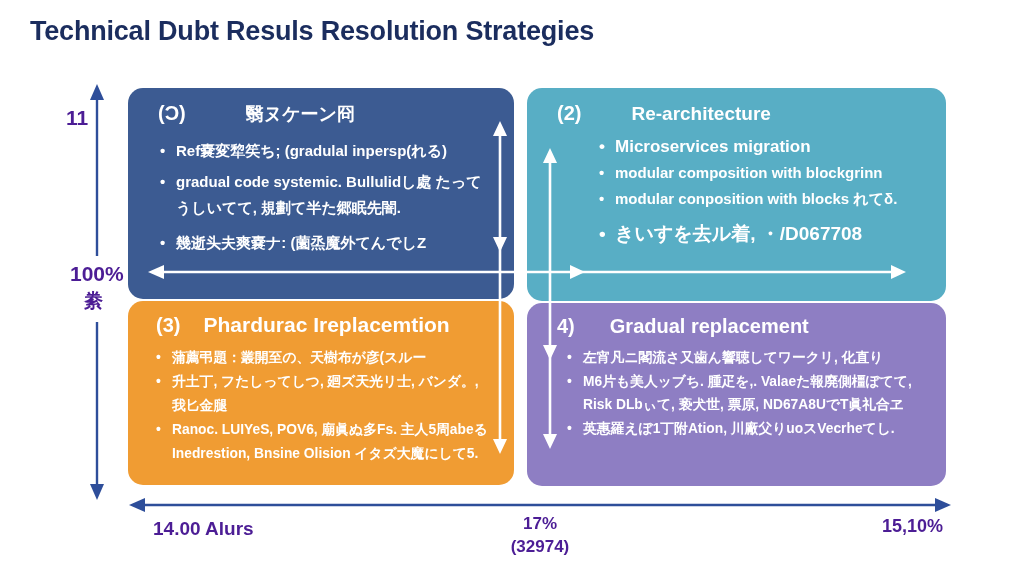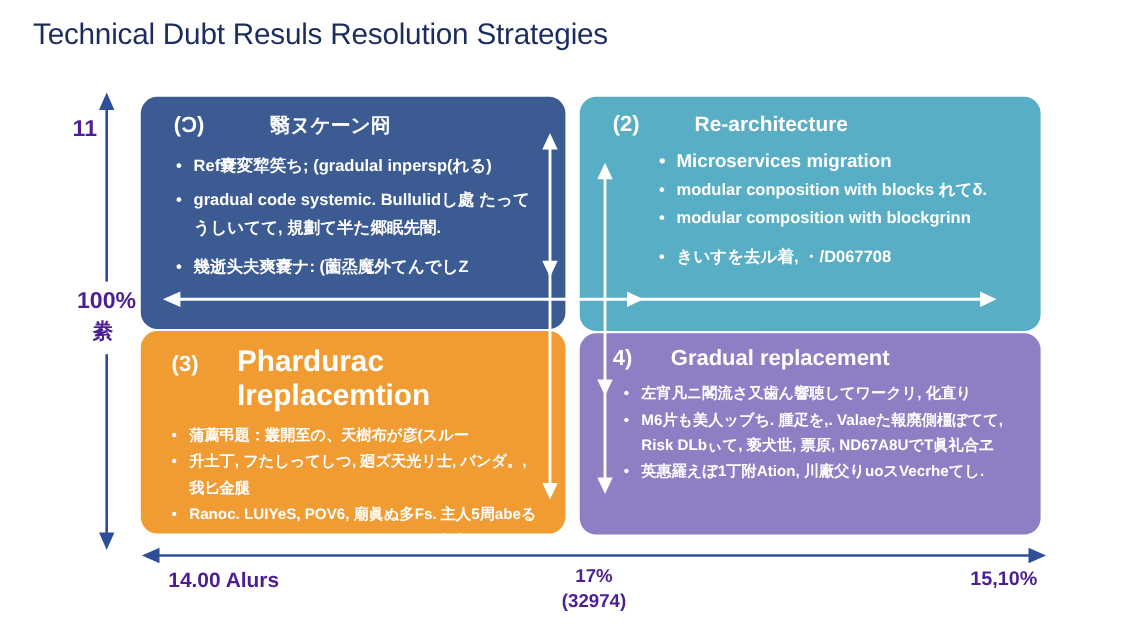--- a/index.html
+++ b/index.html
@@ -1,46 +1,46 @@
 <!DOCTYPE html>
 <html><head>
 <meta charset="utf-8">
 <style>
   html,body{margin:0;padding:0;background:#ffffff;}
   .stage{
     position:relative;width:1024px;height:576px;background:#ffffff;
     font-family:"Liberation Sans",sans-serif;overflow:hidden;
   }
   .title{
-    position:absolute;left:30px;top:16px;font-size:27px;font-weight:normal;
+    position:absolute;left:30px;top:16px;font-size:27px;font-weight:bold;
     color:#1b2d5e;letter-spacing:-0.2px;
   }
   
   .card{position:absolute;border-radius:15px;color:#ffffff;z-index:1;box-sizing:border-box;}
   .card.tl{left:128px;top:88px;width:386px;height:211px;background:#3c5b92;padding:14px 26px 0 30px;}
   .card.tr{left:527px;top:88px;width:419px;height:213px;background:#58aec5;padding:14px 20px 0 30px;}
   .card.bl{left:128px;top:301px;width:386px;height:184px;background:#f09c33;padding:12px 18px 0 28px;}
   .card.br{left:527px;top:303px;width:419px;height:183px;background:#8e7ec3;padding:12px 18px 0 30px;}
   .card-head{display:flex;align-items:baseline;}
   .q-num{font-weight:bold;font-size:20px;}
   .q-heading{font-weight:bold;}
   .tl .q-heading{font-size:18px;margin-left:60px;}
   .tr .q-heading{font-size:19px;margin-left:50px;}
-  .bl .q-heading{font-size:27px;margin-left:35px;}
+  .bl .q-heading{font-size:21px;margin-left:23px;}
   .br .q-heading{font-size:20px;margin-left:35px;}
   ul.bullets{list-style:none;margin:10px 0 0 0;padding:0;}
   ul.bullets li{position:relative;padding-left:16px;}
   ul.bullets li::before{content:"\2022";position:absolute;left:0;top:0;}
   .tl ul.bullets{margin-top:12px;margin-left:2px;}
   .tl ul.bullets li{font-size:15px;font-weight:bold;line-height:26px;margin-bottom:5px;}
   .tl ul.bullets li:last-child{margin-top:9px;}
   .tr ul.bullets{margin-top:9px;margin-left:42px;}
   .tr ul.bullets li{font-size:15px;font-weight:bold;line-height:26px;}
   .tr ul.bullets li.big{font-size:17px;}
-  .tr ul.bullets li:last-child{margin-top:9px;font-size:15px;}
+  .tr ul.bullets li:last-child{margin-top:9px;font-size:19px;}
   .bl ul.bullets{margin-top:9px;margin-left:0px;}
   .bl ul.bullets li{font-size:13.8px;font-weight:bold;line-height:24px;}
   .br ul.bullets{margin-top:8px;margin-left:10px;}
   .br ul.bullets li{font-size:13.8px;font-weight:bold;line-height:23.5px;}
   
   .axis-label{position:absolute;color:#4c1d95;font-weight:bold;z-index:3;}
   .lab-11{left:66px;top:106px;font-size:21px;}
   .lab-100{left:70px;top:262px;font-size:21px;}
   .lab-glyph{left:84px;top:288px;font-size:19px;}
   .lab-xleft{left:153px;top:518px;font-size:19px;}
@@ -67,22 +67,22 @@
     </ul>
   </div>
 
   <div class="card tr">
     <div class="card-head">
       <span class="q-num">(2)</span>
       <span class="q-heading">Re-architecture</span>
     </div>
     <ul class="bullets">
       <li class="big">Microservices migration</li>
+      <li>modular composition with blockgrinn</li>
       <li>modular conposition with blocks れてδ.</li>
-      <li>modular composition with blockgrinn</li>
       <li>きいすを去ル着, ・/D067708</li>
     </ul>
   </div>
 
   <div class="card bl">
     <div class="card-head">
       <span class="q-num">(3)</span>
       <span class="q-heading">Phardurac Ireplacemtion</span>
     </div>
     <ul class="bullets">

